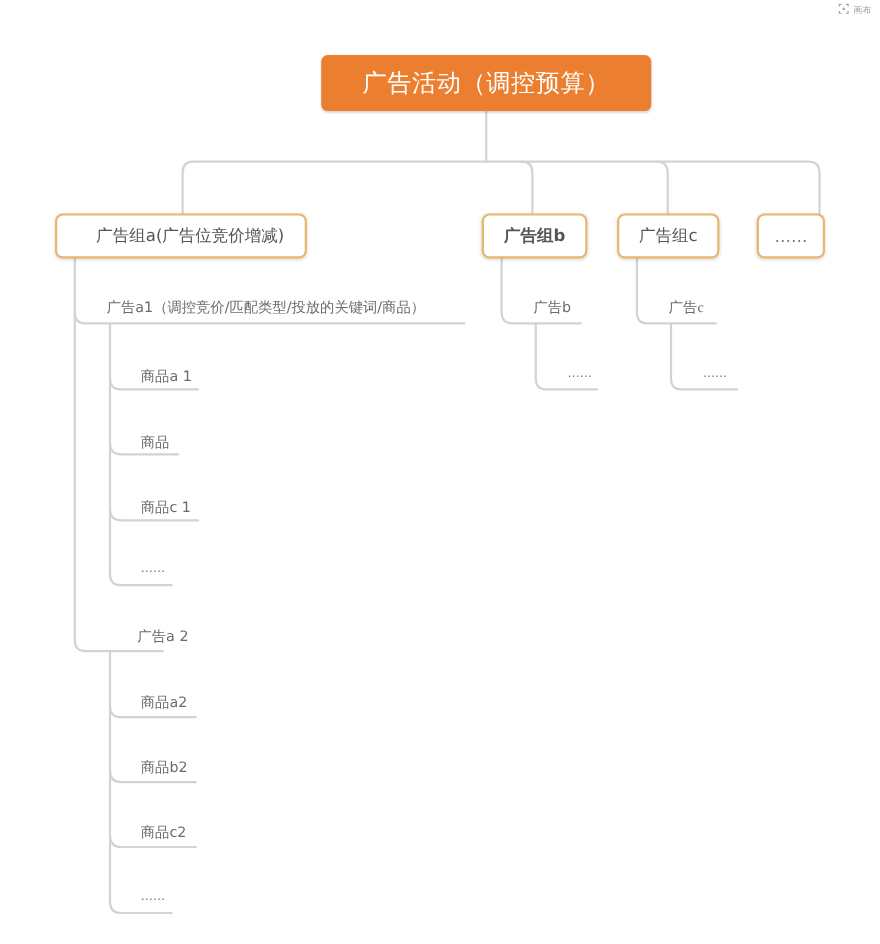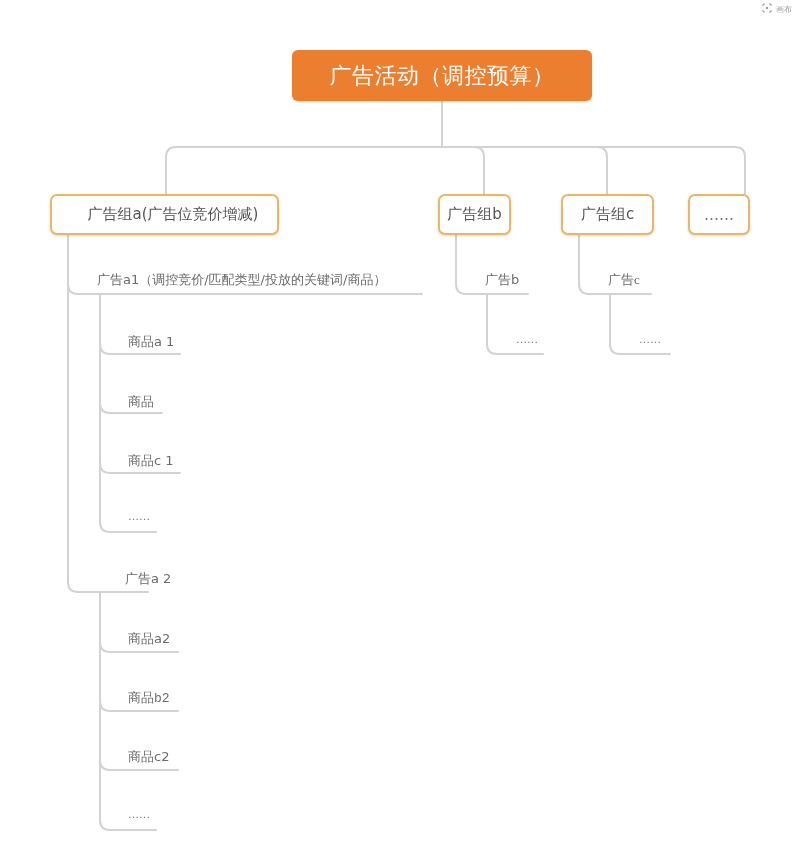--- a/index.html
+++ b/index.html
@@ -74,40 +74,40 @@
   <path d="M610 294 V344 Q610 354 620 354 H670"></path>
 </svg>
 
 <div class="node root">
   <span>广告活动（调控预算）</span>
 </div>
 
 <div class="node group" style="left:50px; width:229px;padding-left:17px;">
   <span>广告组a(广告位竞价增减)</span>
 </div>
-<div class="node group" style="left:438px; width:73px;">
+<div class="node group" style="left:438px; width:96px;font-weight:bold;">
   <span>广告组b</span>
 </div>
 <div class="node group" style="left:561px; width:93px;">
   <span>广告组c</span>
 </div>
 <div class="node group" style="left:688px; width:62px;">
   <span class="ellipsis">……</span>
 </div>
 
 <div class="leaf" style="left:97px; top:271px;">广告a1（调控竞价/匹配类型/投放的关键词/商品）</div>
 <div class="leaf" style="left:97px; top:570px;margin-left:28px;">广告a 2</div>
 
 <div class="leaf" style="left:128px; top:333px;">商品a 1</div>
 <div class="leaf" style="left:128px; top:393px;">商品</div>
 <div class="leaf" style="left:128px; top:452px;">商品c 1</div>
 <div class="leaf ellipsis" style="left:128px; top:510px; font-size:11px;">……</div>
 
 <div class="leaf" style="left:128px; top:630px;">商品a2</div>
-<div class="leaf" style="left:128px; top:689px;font-family:Liberation Mono, monospace;">商品b2</div>
+<div class="leaf" style="left:128px; top:689px;">商品b2</div>
 <div class="leaf" style="left:128px; top:748px;">商品c2</div>
 <div class="leaf ellipsis" style="left:128px; top:808px; font-size:11px;">……</div>
 
 <div class="leaf" style="left:485px; top:271px;">广告b</div>
 <div class="leaf ellipsis" style="left:516px; top:333px; font-size:11px;">……</div>
 
 <div class="leaf" style="left:608px; top:271px;font-family:Liberation Serif, serif;">广告c</div>
 <div class="leaf ellipsis" style="left:639px; top:333px; font-size:11px;">……</div>
 
 </body></html>

